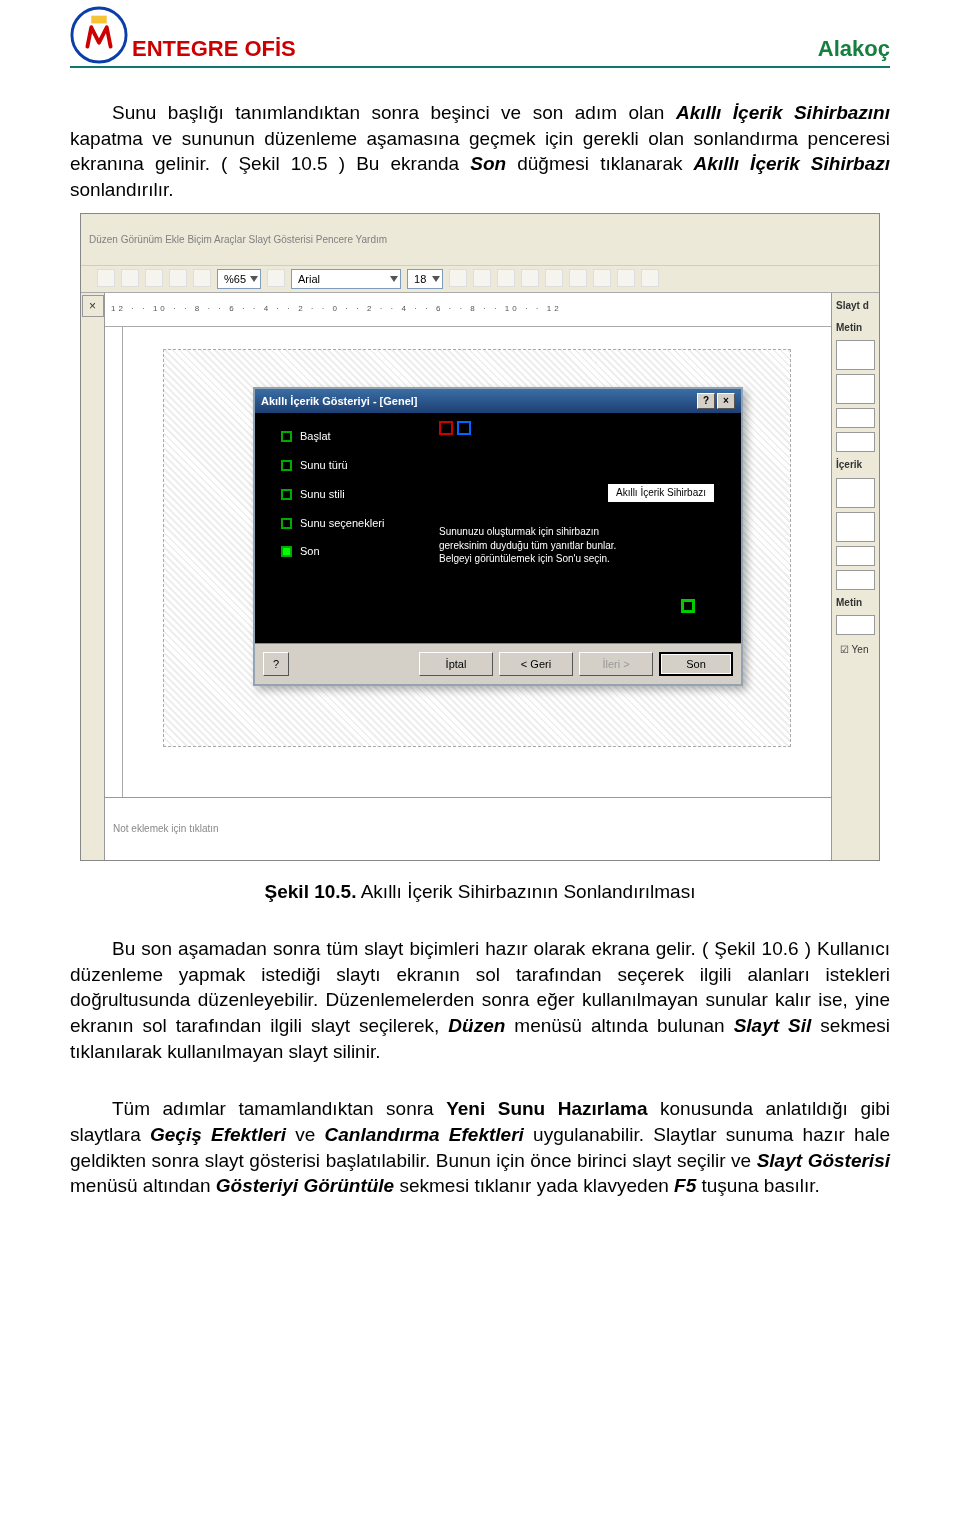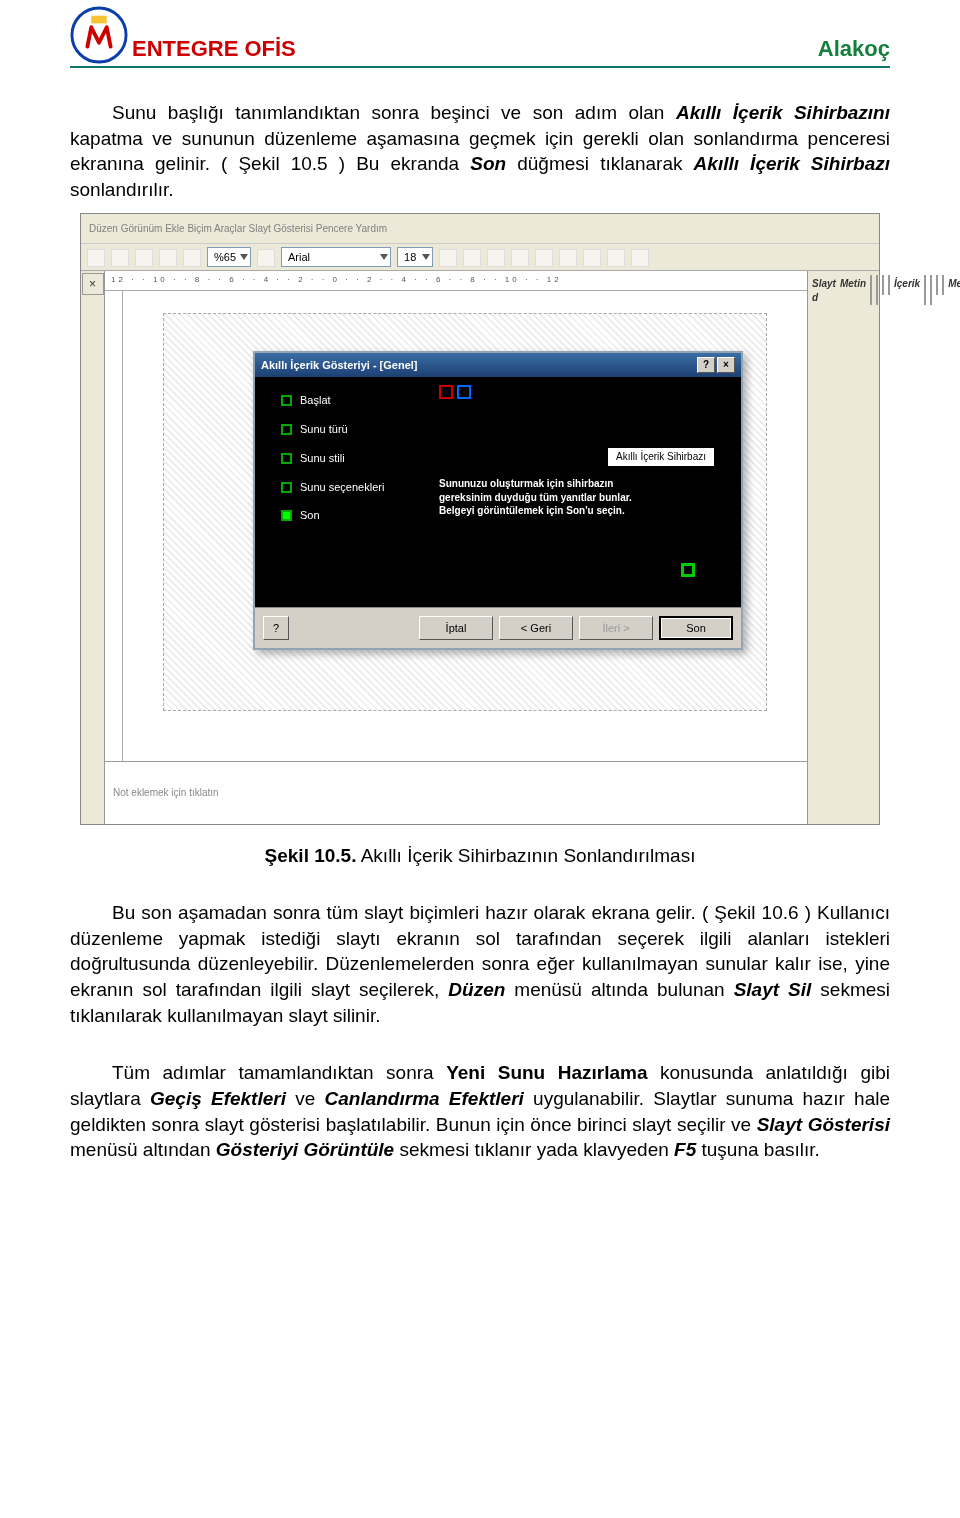--- a/index.html
+++ b/index.html
@@ -54,30 +54,30 @@
   .shot {
     width: 100%;
     border: 1px solid #888;
     background: #c0c0c0;
     font-family: Tahoma, Arial, sans-serif;
     font-size: 11px;
     color: #000;
   }
   .shot .menubar {
     background: #ece9d8;
-    padding: 8px 8px;
+    padding: 19px 8px;
     color: #808080;
     font-size: 10px;
     white-space: nowrap;
   }
   .shot .toolbar {
     background: #ece9d8;
-    padding: 3px 6px;
-    display: flex;
-    align-items: flex-end;
+    padding: 3px 16px;
+    display: flex;
+    align-items: flex-start;
     gap: 6px;
     border-top: 1px solid #ccc;
     border-bottom: 1px solid #aaa;
   }
   .shot .tbtn {
     width: 18px; height: 18px;
     border: 1px solid #ddd;
     background: #f6f4ee;
     display: inline-block;
   }
@@ -115,21 +115,21 @@
   }
   .shot .leftcol {
     width: 24px;
     background: #ece9d8;
     border-right: 1px solid #999;
     display: flex;
     flex-direction: column;
     align-items: center;
   }
   .shot .ruler-h {
-    height: 20px;
+    height: 34px;
     background: #fff;
     border-bottom: 1px solid #aaa;
     display: flex;
     align-items: center;
     font-size: 8px;
     color: #555;
     padding: 0 6px;
     white-space: nowrap;
     letter-spacing: 3px;
   }
@@ -138,28 +138,27 @@
     background: #fff;
     border-right: 1px solid #aaa;
   }
   .shot .canvas {
     flex: 1;
     background: #fff;
     position: relative;
     height: 470px;
   }
   .shot .rightcol {
-    width: 72px;
+    width: 48px;
     background: #ece9d8;
     border-left: 1px solid #999;
     padding: 4px;
     display: flex;
-    flex-direction: row;
+    flex-direction: column;
     gap: 4px;
-    font-style: italic;
   }
   .shot .rightcol .label {
     font-weight: bold;
     font-size: 10px;
     color: #333;
     padding: 2px 0;
   }
   .shot .thumb {
     height: 30px;
     background: #fff;
@@ -246,26 +245,25 @@
   .wizard .slab {
     position:absolute;
     right: 26px; top: 70px;
     background:#fff;
     border:1px solid #000;
     padding:2px 8px;
     font-size:10px;
   }
   .wizard .desc {
     position:absolute;
-    left: 16px; top: 100px;
+    left: 16px; top: 112px;
     color:#fff;
     font-size:10px;
     width: 250px;
     line-height: 1.35;
-    font-weight: bold;
   }
   .wizard .sq-green {
     width:14px;height:14px;border:3px solid #0c0;
     position:absolute; right:46px; top:186px;
   }
   .wizard .btnrow {
     background: #d4d0c8;
     padding: 8px;
     display:flex;
     align-items:center;

